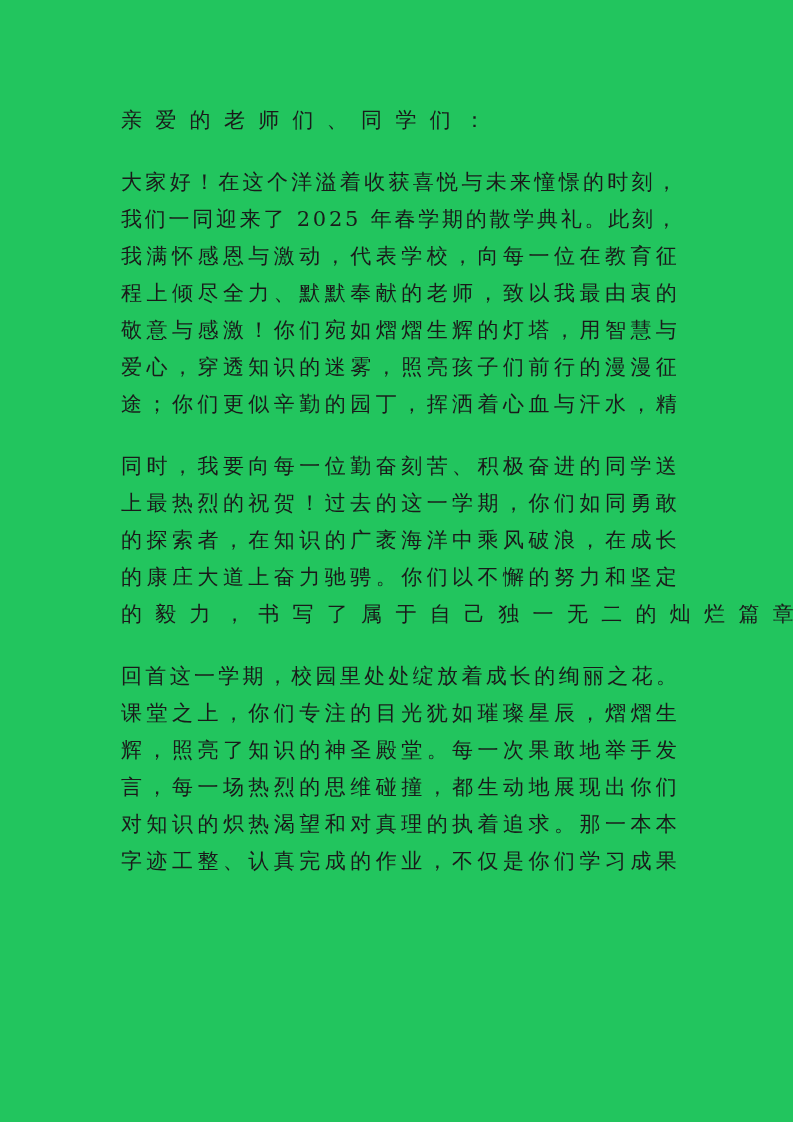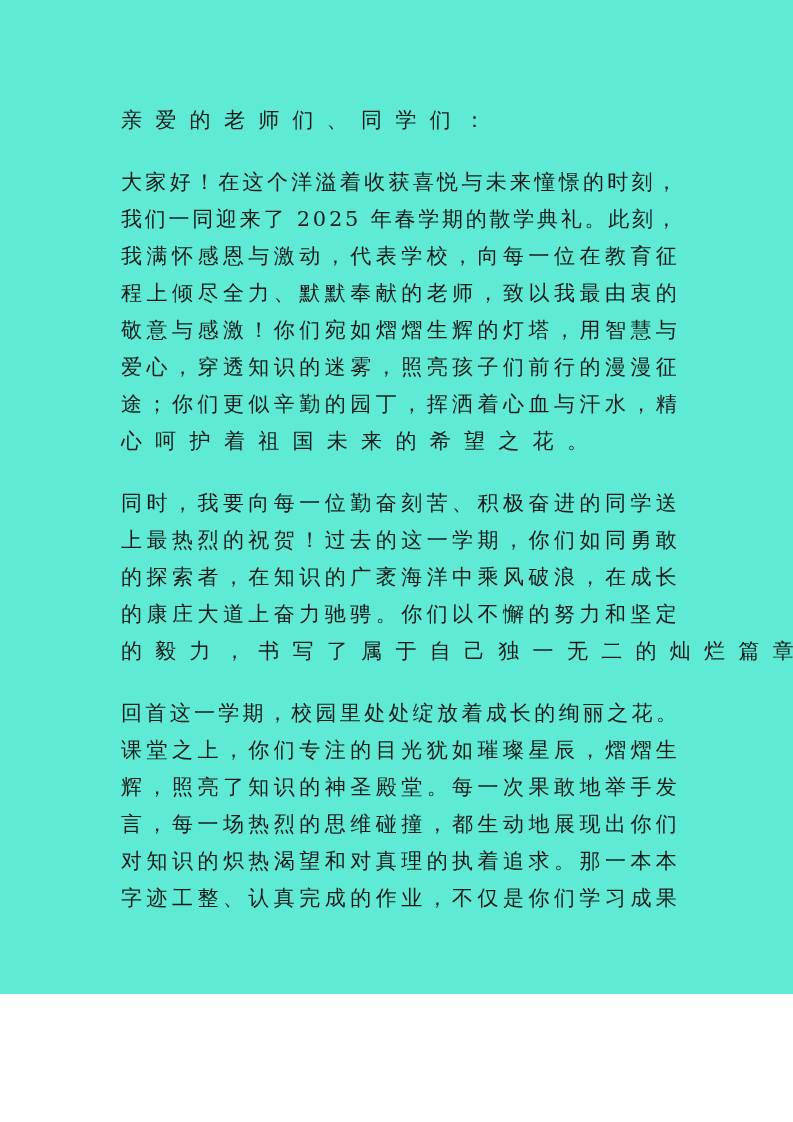--- a/index.html
+++ b/index.html
@@ -1,18 +1,18 @@
 <!DOCTYPE html>
 <html><head>
 <meta charset="utf-8">
 <style>
   html, body { margin: 0; padding: 0; background: #ffffff; }
   body { width: 793px; height: 1122px; position: relative; overflow: hidden; }
   .page {
-    position: absolute; left: 0; top: 0; width: 793px; height: 994px; background: #5eead4;
+    position: absolute; left: 0; top: 0; width: 793px; height: 1122px; background: #22c55e;
   }
   .content {
     position: absolute; left: 121px; top: 102px; width: 556px;
     font-family: "DejaVu Serif", "Liberation Serif", serif;
     font-size: 21px; color: #1a1a1a;
   }
   .para { margin: 0 0 25px 0; }
   .line {
     display: block; height: 37px; line-height: 37px;
     text-align: justify; text-align-last: justify; white-space: nowrap;
@@ -197,21 +197,20 @@
           <span>洒</span>
           <span>着</span>
           <span>心</span>
           <span>血</span>
           <span>与</span>
           <span>汗</span>
           <span>水</span>
           <span>，</span>
           <span>精</span>
         </span>
-      <span class="line last">心呵护着祖国未来的希望之花。</span>
     </div>
 
     <div class="para">
       <span class="line" style="display: flex; justify-content: space-between;">
           <span>同</span>
           <span>时</span>
           <span>，</span>
           <span>我</span>
           <span>要</span>
           <span>向</span>

